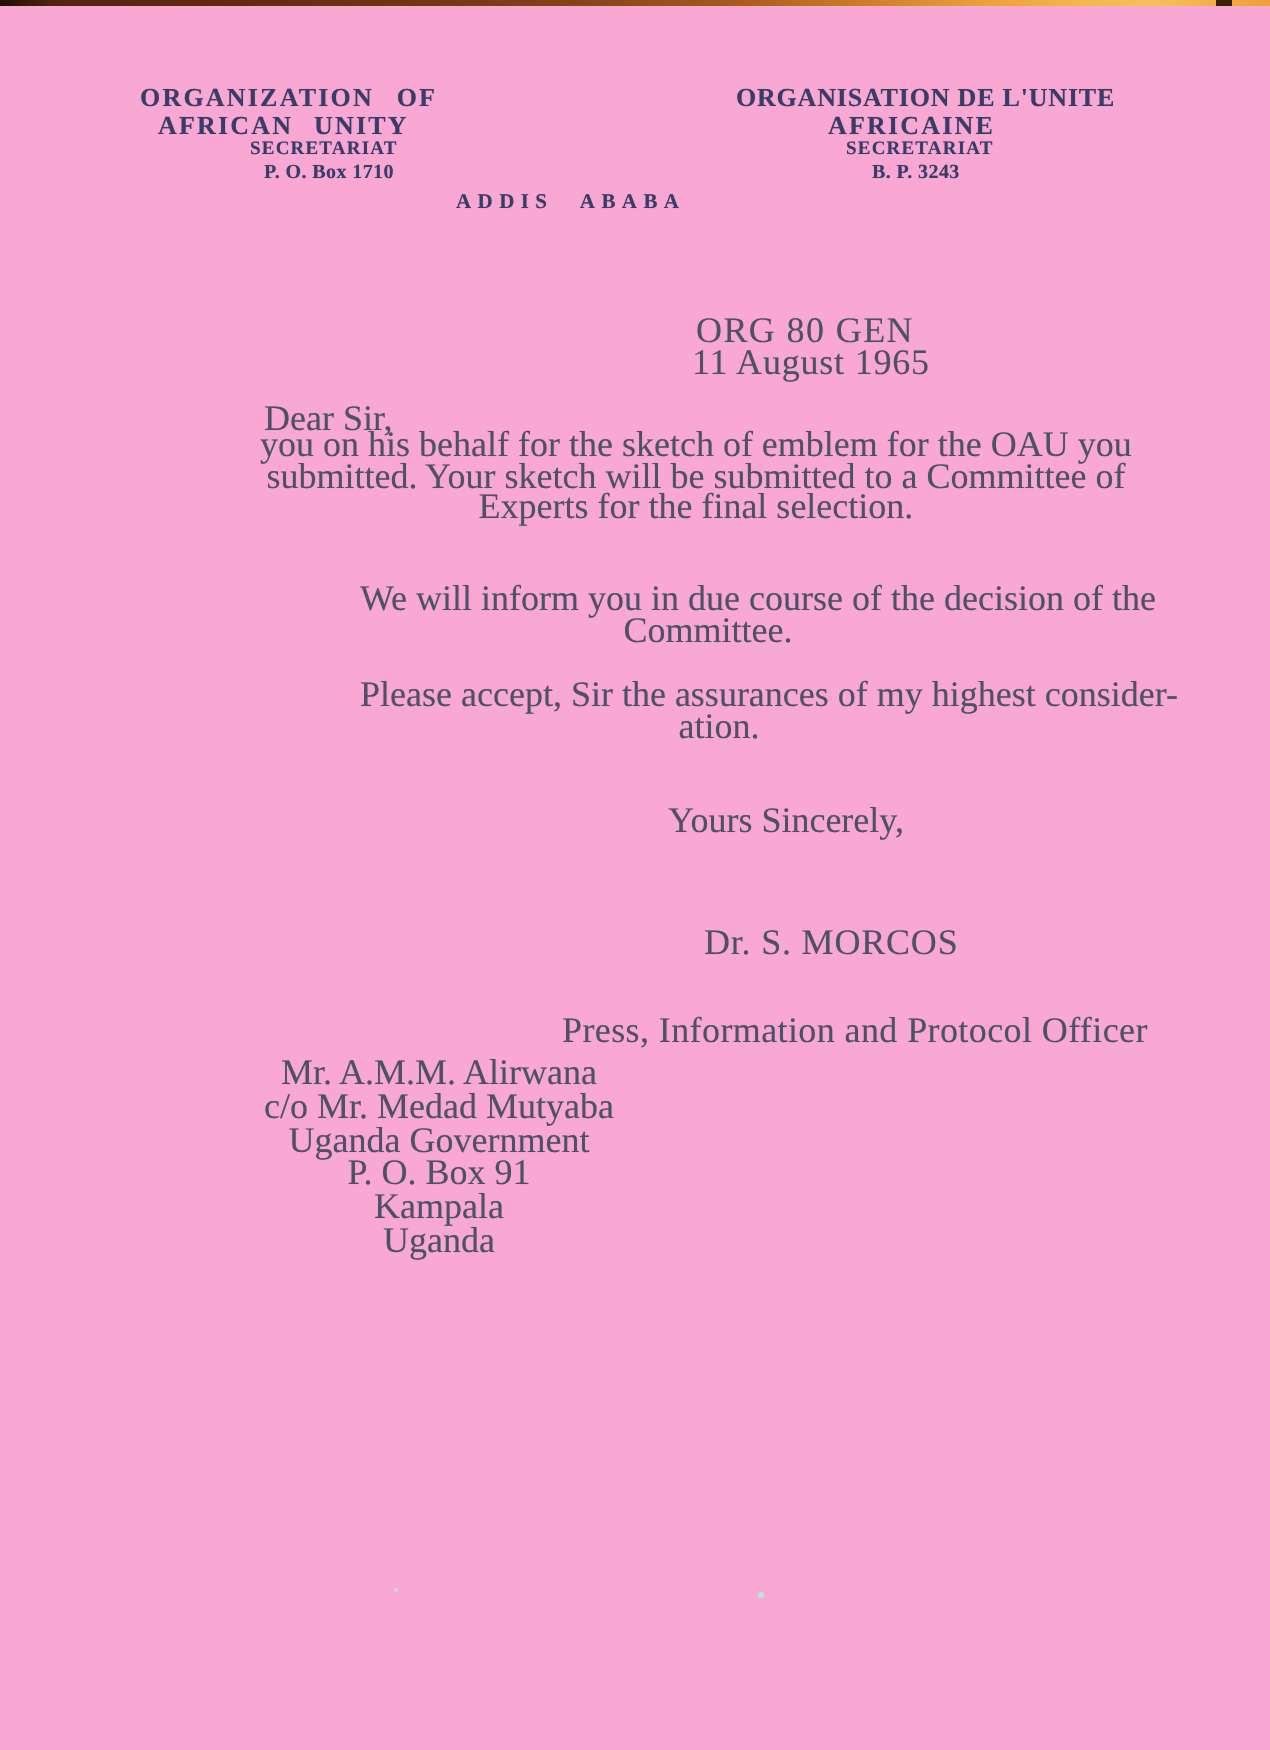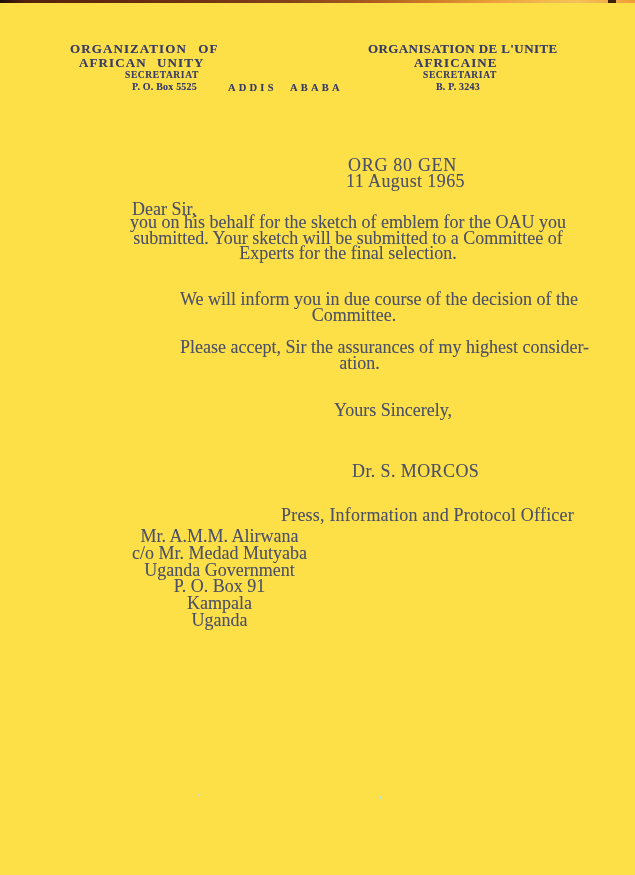--- a/index.html
+++ b/index.html
@@ -1,19 +1,19 @@
 <!DOCTYPE html>
 <html><head>
 <meta charset="utf-8">
 <style>
   html,body { margin:0; padding:0; }
   .page {
     position:relative;
     width:635px; height:875px;
-    background:#fde047;
+    background:#f9a8d4;
     font-family:"Liberation Serif", serif;
     overflow:hidden;
   }
   .t { position:absolute; white-space:nowrap; }
 
   
   .top-strip {
     position:absolute; left:0; top:0; width:635px; height:3px;
     background:linear-gradient(90deg,
       #1f0d06 0%, #54220e 4%, #63290f 18%, #713313 32%, #84421a 45%,
@@ -36,21 +36,21 @@
   .lh {
     font-weight:bold; color:#383d66;
     text-shadow:0 0 0.5px rgba(70,60,120,0.45);
   }
   .lh-big { font-size:13px; letter-spacing:1.1px; }
   .lh-small { font-size:9.5px; letter-spacing:0.6px; }
   #lh-left-1 { left:70px;  top:41px; word-spacing:7px; }
   #lh-left-2 { left:79px;  top:55px; word-spacing:6px; }
   #lh-left-3 { left:125px; top:70px; }
   #lh-left-4 { left:132px; top:81px; font-size:10px; letter-spacing:0.2px; }
-  #lh-city   { left:228px; top:82px; font-size:10.5px; letter-spacing:3.2px; word-spacing:8px; }
+  #lh-city   { left:228px; top:96px; font-size:10.5px; letter-spacing:3.2px; word-spacing:8px; }
   #lh-right-1 { left:368px; top:41px; letter-spacing:0.4px; }
   #lh-right-2 { left:414px; top:55px; }
   #lh-right-3 { left:423px; top:70px; }
   #lh-right-4 { left:436px; top:81px; font-size:10px; letter-spacing:0.2px; }
 
   
   .bodytxt {
     font-size:18px; color:#4d5166;
     text-shadow:0 0 0.5px rgba(80,80,120,0.35);
     text-align:center;
@@ -75,21 +75,21 @@
 
 <div class="page">
 
   <div class="top-strip">
     <i class="strip-dark-spot"></i>
   </div>
 
   <div class="t lh lh-big" id="lh-left-1">ORGANIZATION OF</div>
   <div class="t lh lh-big" id="lh-left-2">AFRICAN UNITY</div>
   <div class="t lh lh-small" id="lh-left-3">SECRETARIAT</div>
-  <div class="t lh lh-small" id="lh-left-4">P. O. Box 5525</div>
+  <div class="t lh lh-small" id="lh-left-4">P. O. Box 1710</div>
 
   <div class="t lh" id="lh-city">ADDIS ABABA</div>
 
   <div class="t lh lh-big" id="lh-right-1">ORGANISATION DE L'UNITE</div>
   <div class="t lh lh-big" id="lh-right-2">AFRICAINE</div>
   <div class="t lh lh-small" id="lh-right-3">SECRETARIAT</div>
   <div class="t lh lh-small" id="lh-right-4">B. P. 3243</div>
 
   <div class="t bodytxt" id="ref-number">ORG 80 GEN</div>
   <div class="t bodytxt" id="ref-date">11 August 1965</div>

